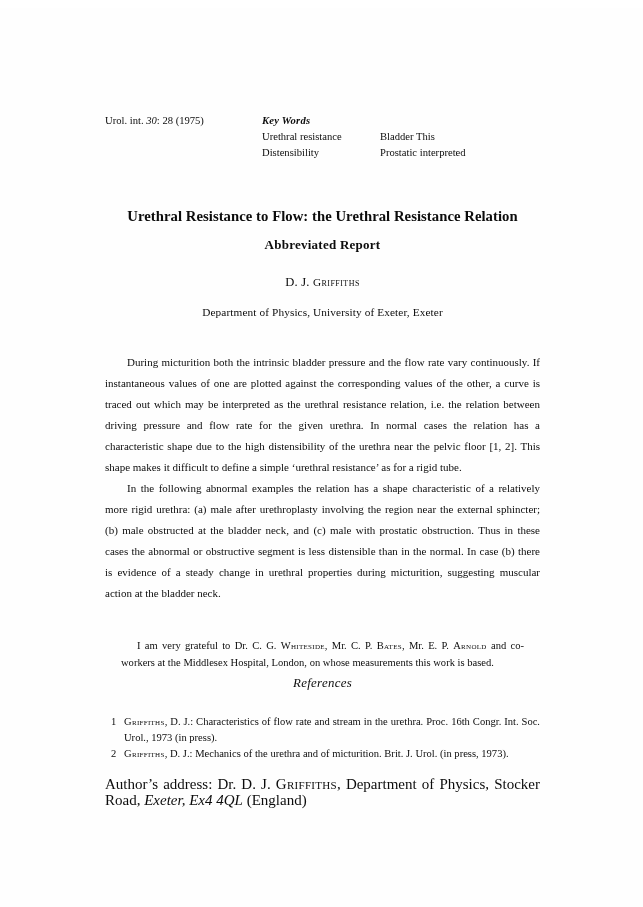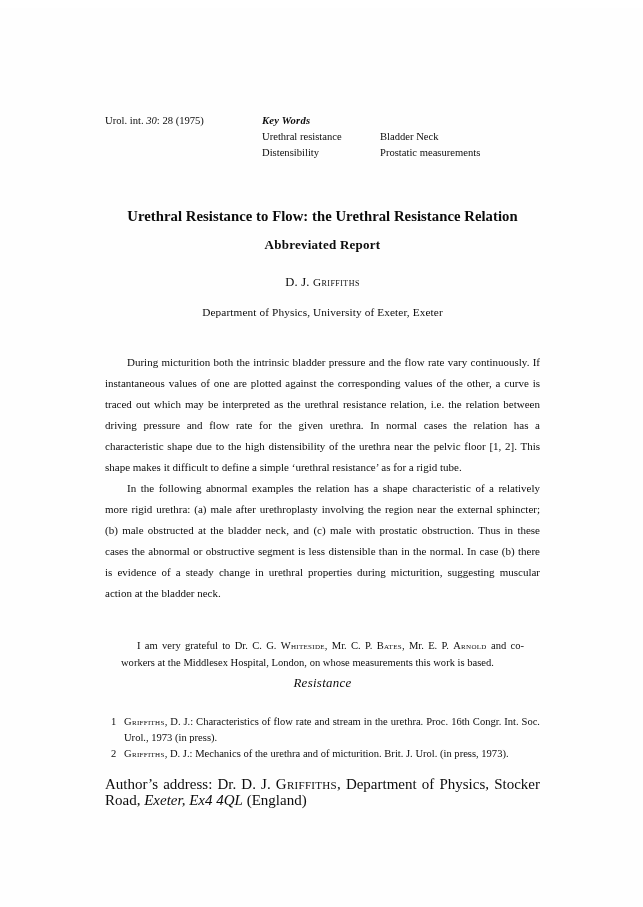--- a/index.html
+++ b/index.html
@@ -158,25 +158,25 @@
   <div class="col headmatter">
 
     <div class="journal-ref">
       <span>Urol. int. </span><span class="vol">30</span><span>: 28 (1975)</span>
     </div>
 
     <div class="keywords">
       <div class="kw-title">Key Words</div>
       <div class="kw-row">
         <span class="kw-col-a">Urethral resistance</span>
-        <span class="kw-col-b">Bladder Neck</span>
+        <span class="kw-col-b">Bladder This</span>
       </div>
       <div class="kw-row">
         <span class="kw-col-a">Distensibility</span>
-        <span class="kw-col-b">Prostatic measurements</span>
+        <span class="kw-col-b">Prostatic interpreted</span>
       </div>
     </div>
 
   </div>
 
   <div class="col title">Urethral Resistance to Flow: the Urethral Resistance Relation</div>
 
   <div class="col subtitle">Abbreviated Report</div>
 
   <div class="col affiliation">Department of Physics, University of Exeter, Exeter</div>
@@ -187,21 +187,21 @@
 
   <div class="col body-text">
     <p>During micturition both the intrinsic bladder pressure and the flow rate vary continuously. If instantaneous values of one are plotted against the corresponding values of the other, a curve is traced out which may be interpreted as the urethral resistance relation, i.e. the relation between driving pressure and flow rate for the given urethra. In normal cases the relation has a characteristic shape due to the high distensibility of the urethra near the pelvic floor [1, 2]. This shape makes it difficult to define a simple ‘urethral resistance’ as for a rigid tube.</p>
     <p>In the following abnormal examples the relation has a shape characteristic of a relatively more rigid urethra: (a) male after urethroplasty involving the region near the external sphincter; (b) male obstructed at the bladder neck, and (c) male with prostatic obstruction. Thus in these cases the abnormal or obstructive segment is less distensible than in the normal. In case (b) there is evidence of a steady change in urethral properties during micturition, suggesting muscular action at the bladder neck.</p>
   </div>
 
   <div class="col acknowledge">
     <p><span>I am very grateful to Dr. C. G. </span><span class="sc">Whiteside</span><span>, Mr. C. P. </span><span class="sc">Bates</span><span>, Mr. E. P. </span><span class="sc">Arnold</span><span> and co-workers at the Middlesex Hospital, London, on whose measurements this work is based.</span></p>
   </div>
 
-  <div class="col ref-heading">Resistance</div>
+  <div class="col ref-heading">References</div>
 
   <div class="col ref-list">
 
     <div class="ref-item">
       <span class="ref-num">1</span>
       <span class="ref-body"><span class="sc">Griffiths</span><span>, D. J.: Characteristics of flow rate and stream in the urethra. Proc. 16th Congr. Int. Soc. Urol., 1973 (in press).</span></span>
     </div>
 
     <div class="ref-item">
       <span class="ref-num">2</span>

